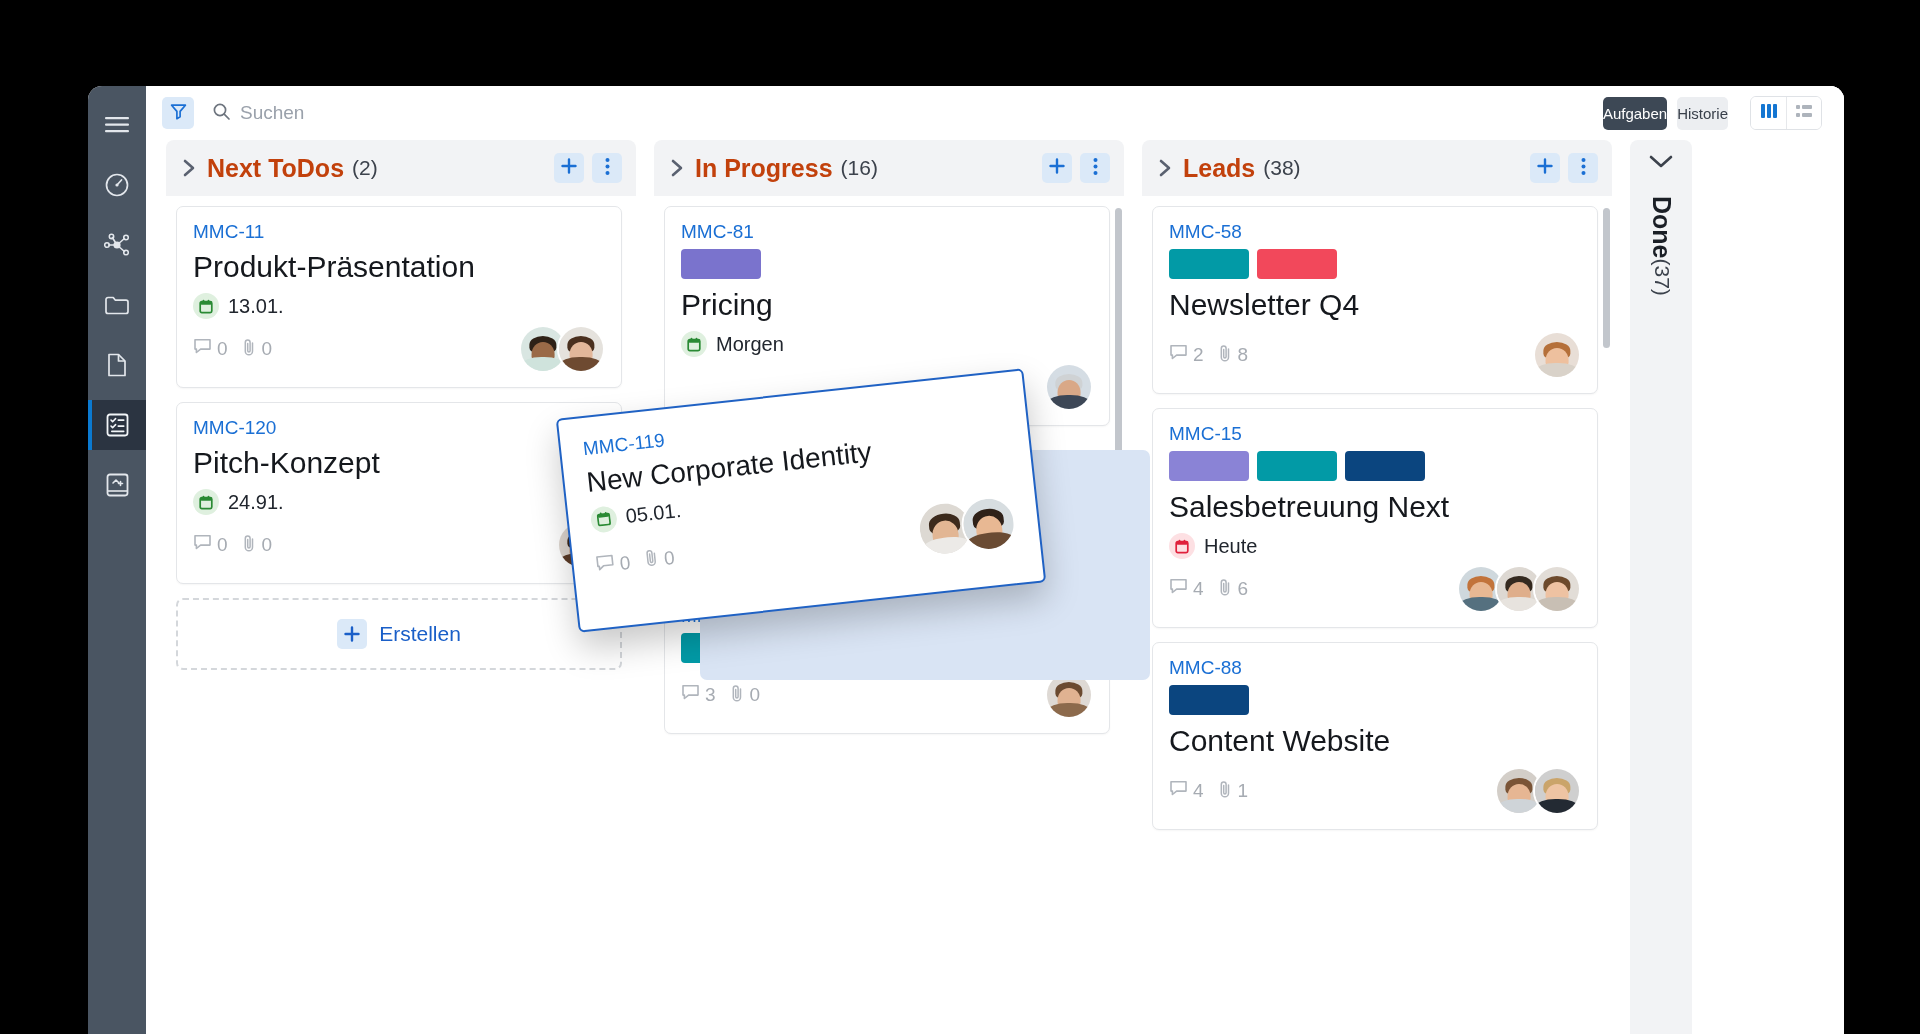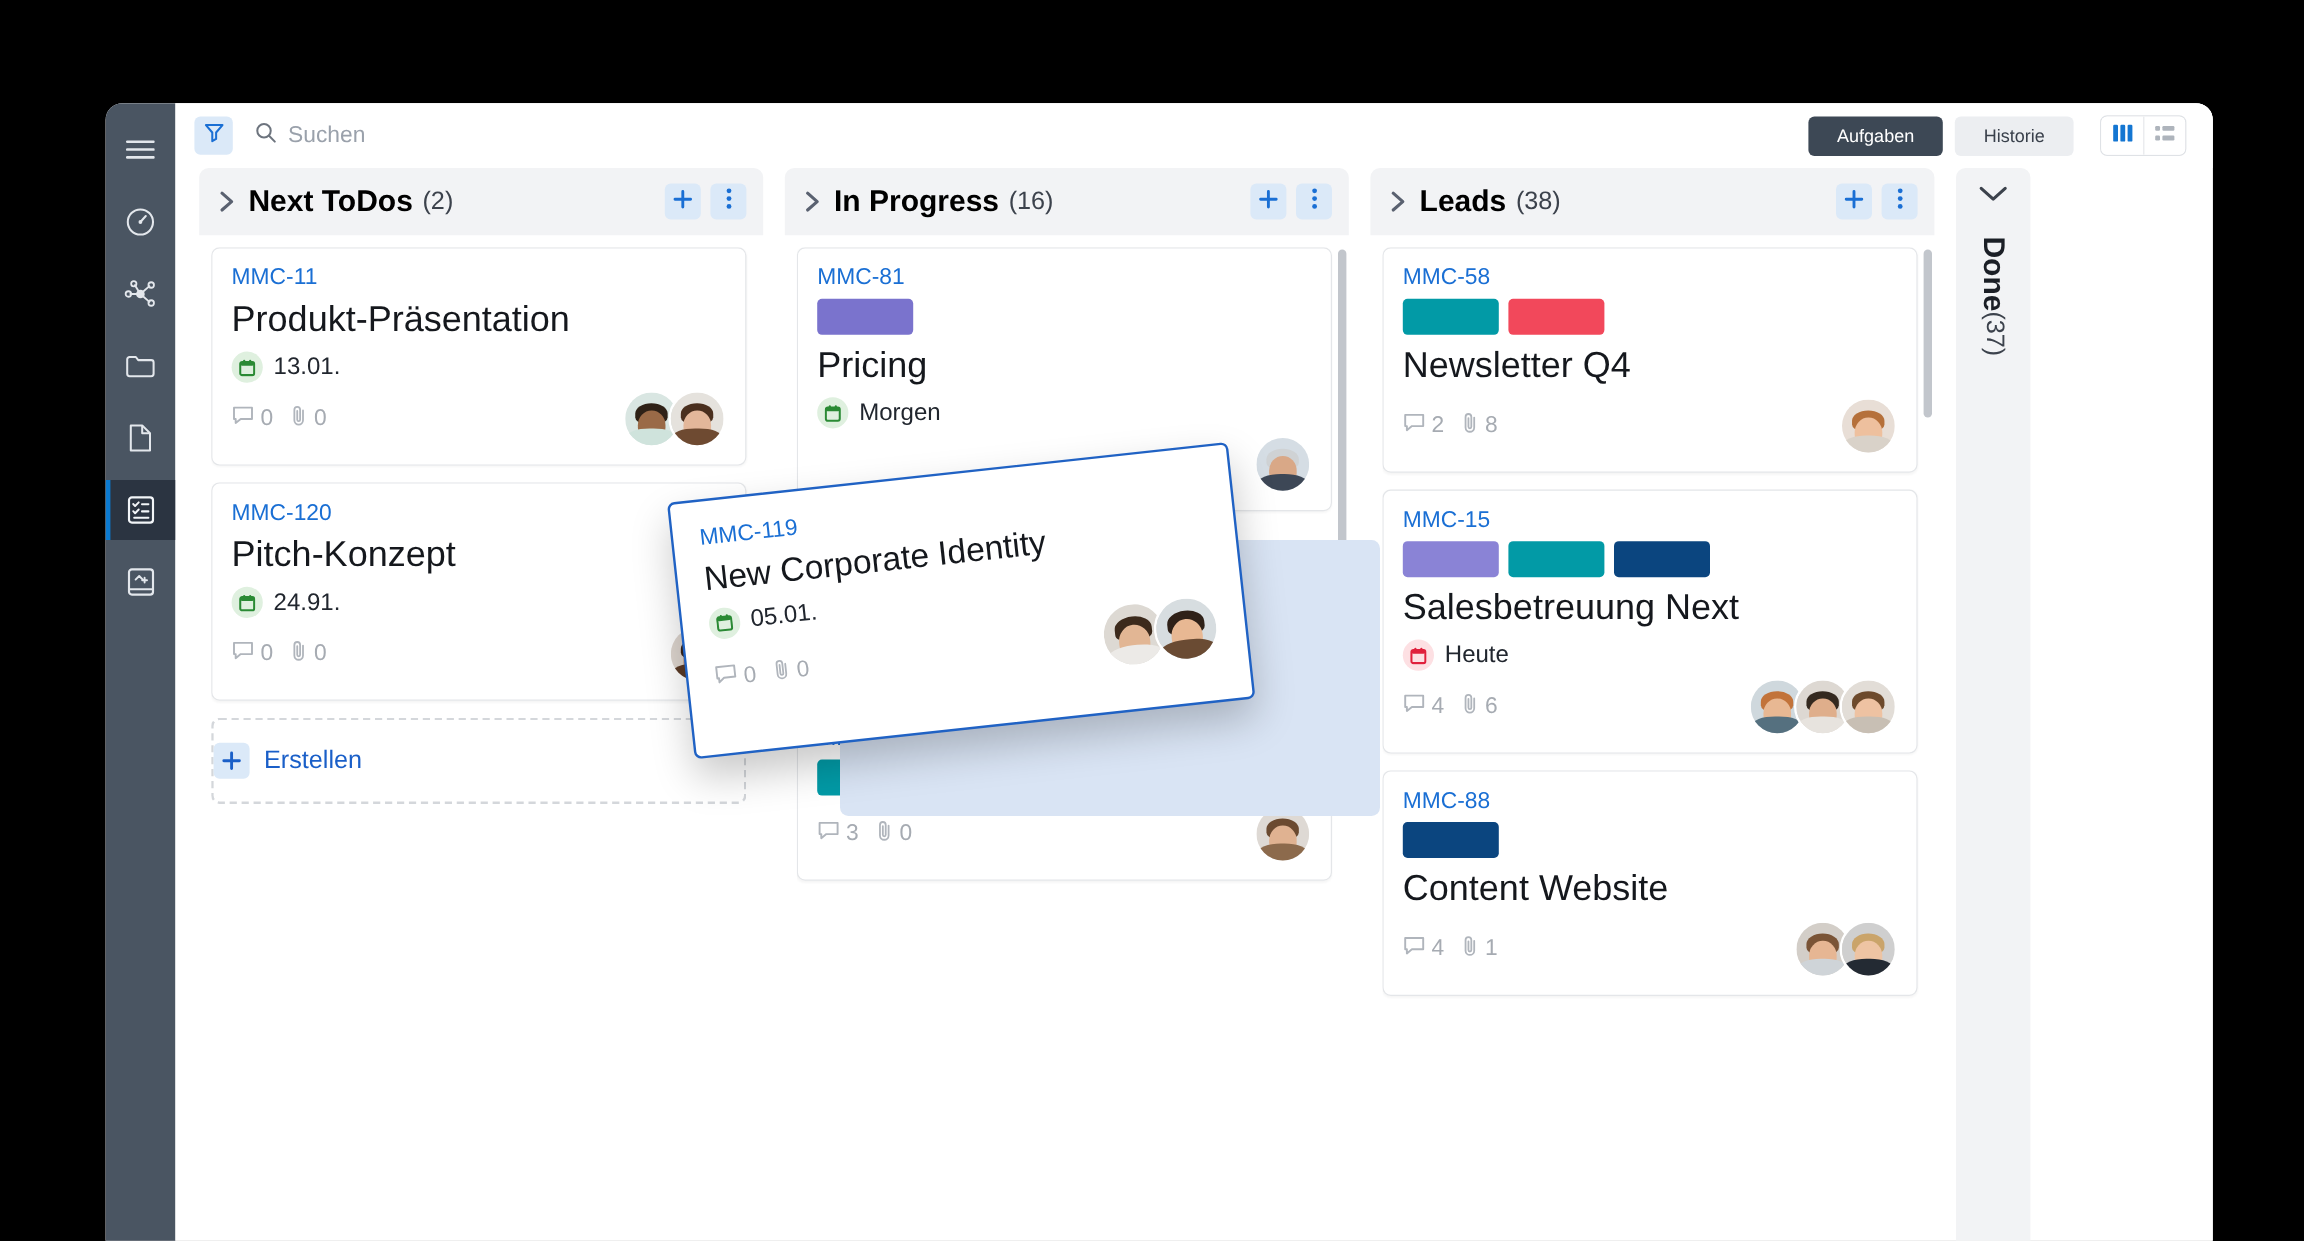--- a/index.html
+++ b/index.html
@@ -75,21 +75,21 @@
     font-family: "Liberation Sans", sans-serif;
     font-size: 19px; color: #2d3340;
     width: 100%;
   }
   .search-input::placeholder { color: #9aa1ab; }
 
   .toolbar-right { display: flex; align-items: center; gap: 10px; }
   .seg-btn {
     font-family: "Liberation Sans", sans-serif;
     font-size: 15px;
-    padding: 8px 24px; border-radius: 5px;
+    padding: 8px 0; border-radius: 5px;
     border: none; cursor: pointer; white-space: nowrap;
   }
   .seg-btn.active { background: #3d4855; color: #fff; }
   .seg-btn.inactive { background: #eceef1; color: #39404b; }
   .view-toggle {
     display: flex; align-items: center;
     border: 1px solid #dfe2e6; border-radius: 6px;
     overflow: hidden; margin-left: 12px;
   }
   .view-opt {
@@ -111,21 +111,21 @@
   }
   .col-head {
     background: #f2f3f5;
     border-radius: 8px 8px 0 0;
     height: 56px; flex: 0 0 56px;
     display: flex; align-items: center;
     padding: 0 14px 0 16px;
   }
   .col-chevron { margin-right: 10px; display: flex; cursor: pointer; }
   .col-title {
-    font-size: 25px; font-weight: bold; color: #000000;
+    font-size: 25px; font-weight: bold; color: #c2410c;
     white-space: nowrap;
   }
   .col-count {
     font-size: 21px; color: #3c424c; margin-left: 8px;
   }
   .col-head-actions { margin-left: auto; display: flex; gap: 8px; align-items: center; }
   .icon-btn {
     width: 30px; height: 30px; border-radius: 5px;
     background: #dbe9f8;
     display: flex; align-items: center; justify-content: center;
@@ -195,21 +195,21 @@
     flex: 0 0 48px;
   }
   .avatar:first-child { margin-left: 0; }
 
   
   .create-btn {
     border: 2px dashed #d4d7db;
     border-radius: 7px;
     background: #fff;
     height: 72px; flex: 0 0 72px;
-    display: flex; align-items: center; 
+    display: flex; align-items: center; justify-content: center;
     gap: 12px; cursor: pointer;
   }
   .create-plus {
     width: 30px; height: 30px; border-radius: 5px;
     background: #dbe9f8;
     display: flex; align-items: center; justify-content: center;
   }
   .create-label { font-size: 21px; color: #1a5fc8; }
 
   

